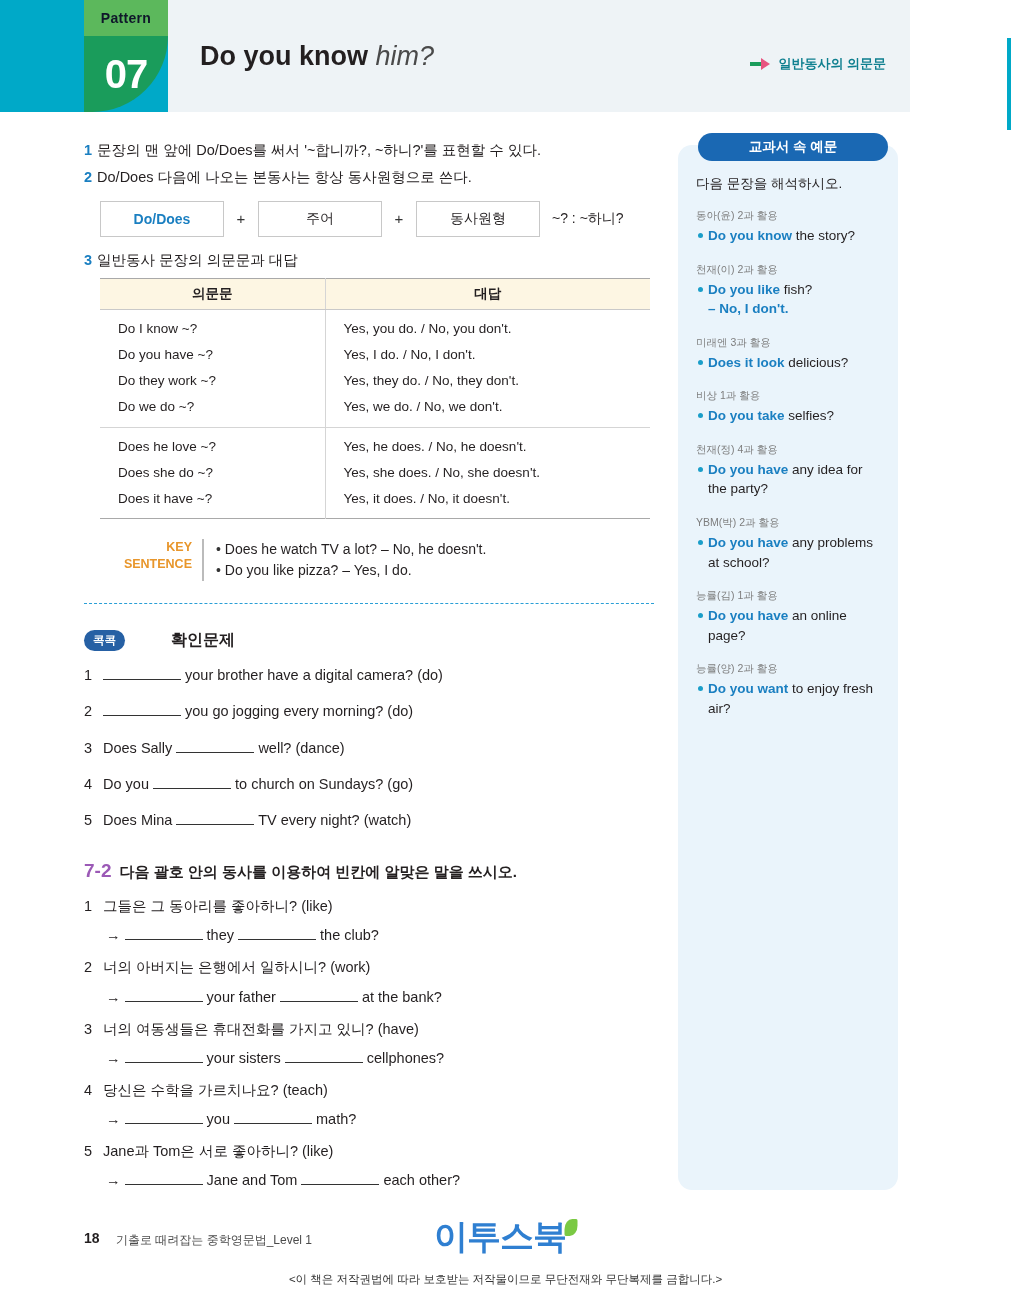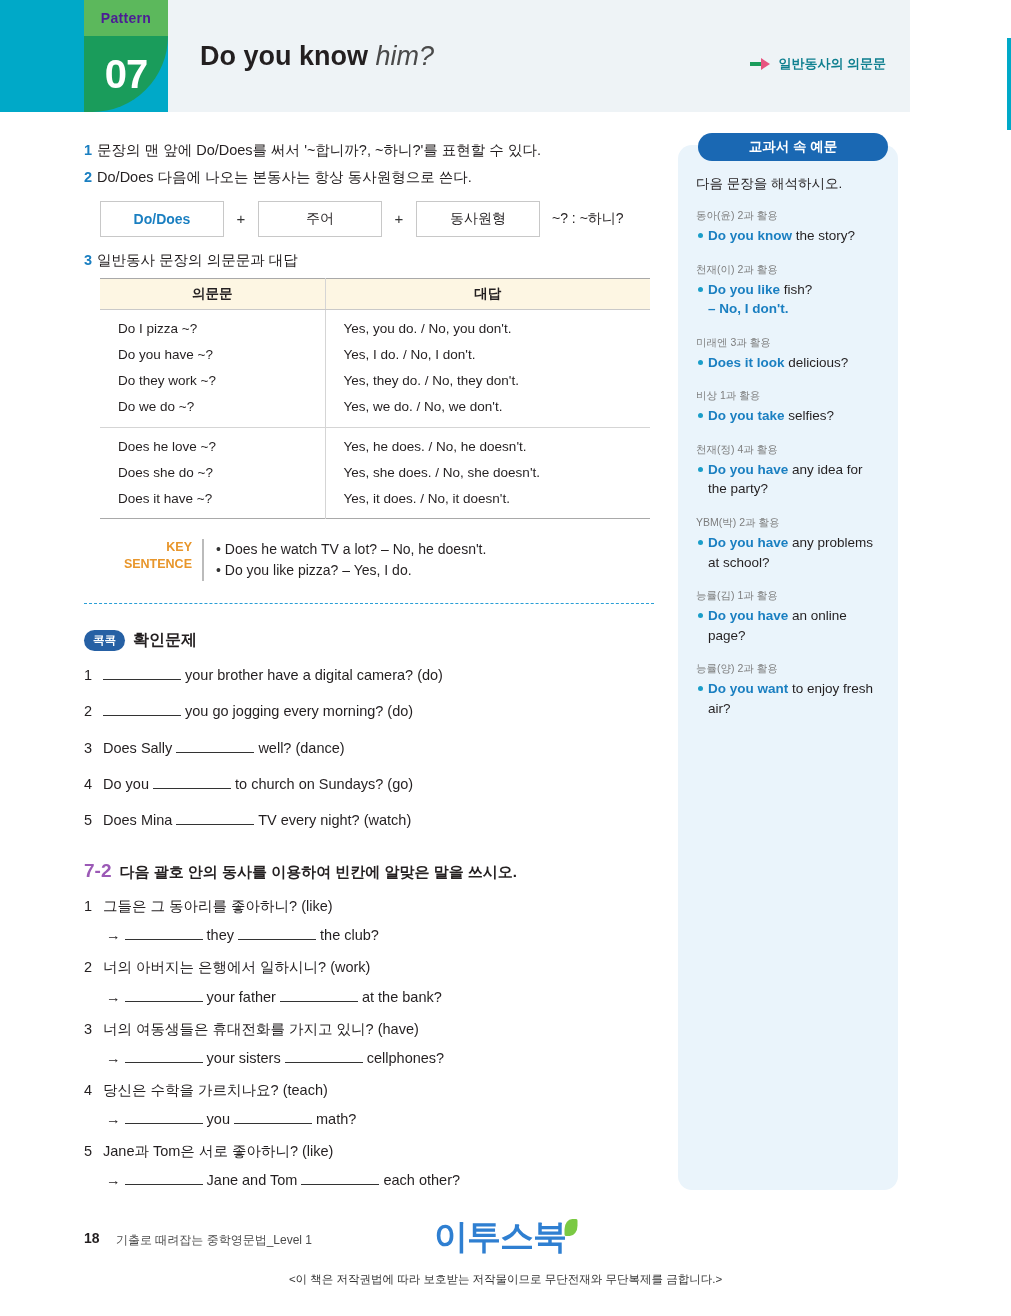--- a/index.html
+++ b/index.html
@@ -17,21 +17,21 @@
   .header-band {
     position: absolute; left:0; top:0; width: 910px; height: 112px;
     background: #eef3f6;
   }
   .header-teal {
     position: absolute; left:0; top:0; width: 168px; height: 112px;
     background: #00a9c8;
   }
   .pattern-tab {
     position: absolute; left: 84px; top: 0px; width: 84px; height: 36px;
-    background: #5cb85c; color:#4c1d95;
+    background: #5cb85c; color:#0f172a;
     font-size: 14px; font-weight: bold;
     display:flex; align-items:center; justify-content:center;
     letter-spacing: .3px;
   }
   .pattern-circle {
     position:absolute; left: 84px; top: 36px; width: 84px; height: 76px;
     background: #1a9c5b;
     border-bottom-right-radius: 84px;
     border-top-right-radius: 0;
   }
@@ -105,21 +105,21 @@
 
   .dashed {
     border-top: 1px dashed #2a9fd6; margin: 22px 0 0 0; width: 570px;
   }
 
   .check-head { display:flex; align-items:center; gap:8px; margin-top: 26px;}
   .check-badge {
     background:#2660a4; color:#fff; font-size: 11.5px; font-weight:bold;
     border-radius: 11px; padding: 3px 9px;
   }
-  .check-title { font-size: 16px; font-weight:bold; }
+  .check-title { font-size: 16px; font-weight:bold;margin-left:38px; }
 
   .qset-title { margin-top: 22px; font-size: 15px; font-weight:bold; }
   .qset-num { color:#c0392b; font-size: 19px; font-weight:bold; margin-right:8px;}
   .qset-title.p2 .qset-num { color:#9b59b6; }
 
   .q { margin-top: 13px; font-size: 14.5px; display:flex; gap:7px; line-height:1.6;}
   .q .n { width: 12px; flex: none; }
   .blank { display:inline-block; border-bottom:1px solid #333; width: 78px; height: 15px;}
   .sub { margin: 7px 0 0 22px; font-size: 14.5px; }
 
@@ -205,21 +205,21 @@
 
   <table class="qa">
     <thead>
       <tr>
         <th class="c1">의문문</th>
         <th>대답</th>
       </tr>
     </thead>
     <tbody class="b1">
       <tr class="grp-start">
-        <td class="c1">Do I pizza ~?</td>
+        <td class="c1">Do I know ~?</td>
         <td>Yes, you do. / No, you don't.</td>
       </tr>
       <tr>
         <td class="c1">Do you have ~?</td>
         <td>Yes, I do. / No, I don't.</td>
       </tr>
       <tr>
         <td class="c1">Do they work ~?</td>
         <td>Yes, they do. / No, they don't.</td>
       </tr>

